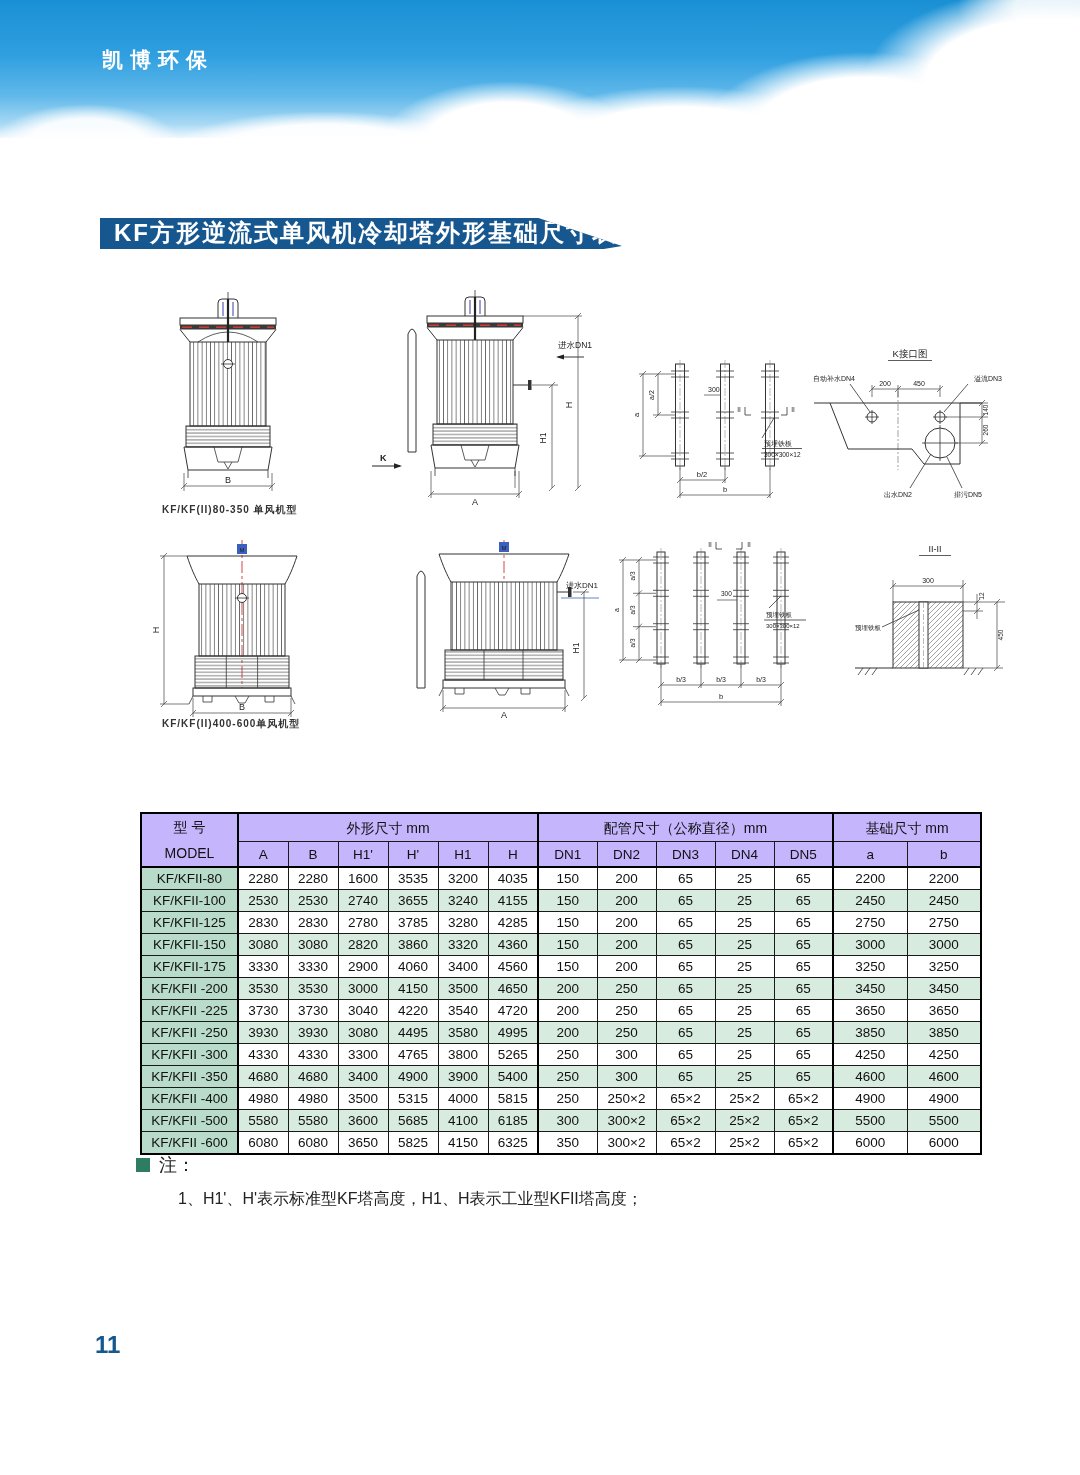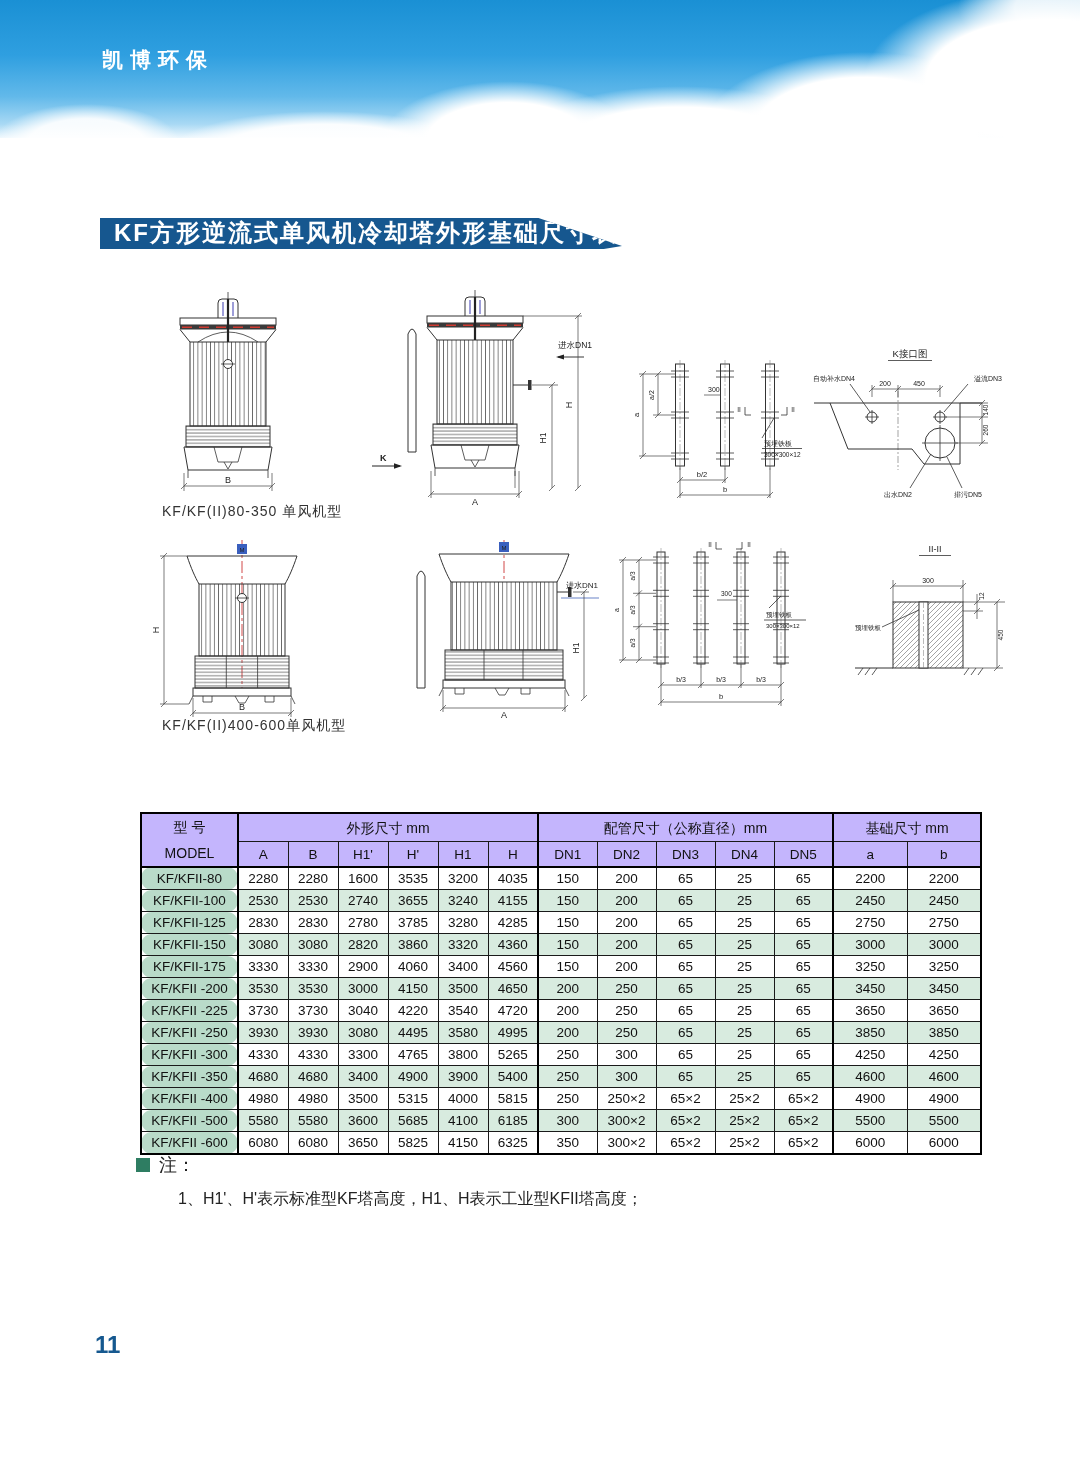--- a/index.html
+++ b/index.html
@@ -31,32 +31,32 @@
     clip-path:polygon(0 0, 84% 0, 100% 90%, 96.5% 100%, 0 100%);
   }
   .banner span { display:block; padding-left:14px; line-height:30px; font-size:24px; font-weight:bold; letter-spacing:2px; }
 
   
   svg { position:absolute; overflow:visible; }
   svg text { font-family:"Liberation Sans","DejaVu Sans",sans-serif; fill:#222; }
   .lb { stroke:#333; stroke-width:1; fill:none; }
   .ln { stroke:#333; stroke-width:0.8; fill:none; }
   .dim { stroke:#444; stroke-width:0.7; fill:none; }
-  .caption { position:absolute; font-size:14px; font-weight:normal; color:#333; letter-spacing:1px;text-align:right; }
+  .caption { position:absolute; font-size:10px; font-weight:bold; color:#333; letter-spacing:1px;text-align:right; }
 
   
   .spec { position:absolute; left:140px; top:812px; }
   table { border-collapse:collapse; width:840px; table-layout:fixed; font-size:13.5px; color:#111; border:2px solid #000; }
   th, td { border:1px solid #1a1a1a; text-align:center; padding:0; height:21px; line-height:21px; font-weight:normal; }
   thead th { background:#c4b5fd; }
   thead tr.group th { height:26px; line-height:26px; font-size:14px; }
   thead tr.sub th { height:23px; line-height:23px; }
   thead { border-bottom:2px solid #000; }
   th.model-h { line-height:1.35; font-size:13.5px; }
-  td.model { background:#b9dbc9; border-right:2px solid #000;border-radius:11px; }
+  td.model { background:#b9dbc9; border-right:2px solid #000; }
   th.model-h { border-right:2px solid #000; }
   tr.alt td { background:#d8ebdf; }
   tr.alt td.model, td.model { background:#b9dbc9; }
   .bl2 { border-left:2px solid #000 !important; }
   tbody td:nth-child(8), tbody td:nth-child(13) { border-left:2px solid #000;margin-left:21px; }
 
   
   .notes { position:absolute; left:136px; top:1153px; width:830px; color:#222; }
   .note-head { display:flex; align-items:center; font-size:18px; }
   .note-square { width:14px; height:14px; background:#2e7d62; margin-right:9px; }

